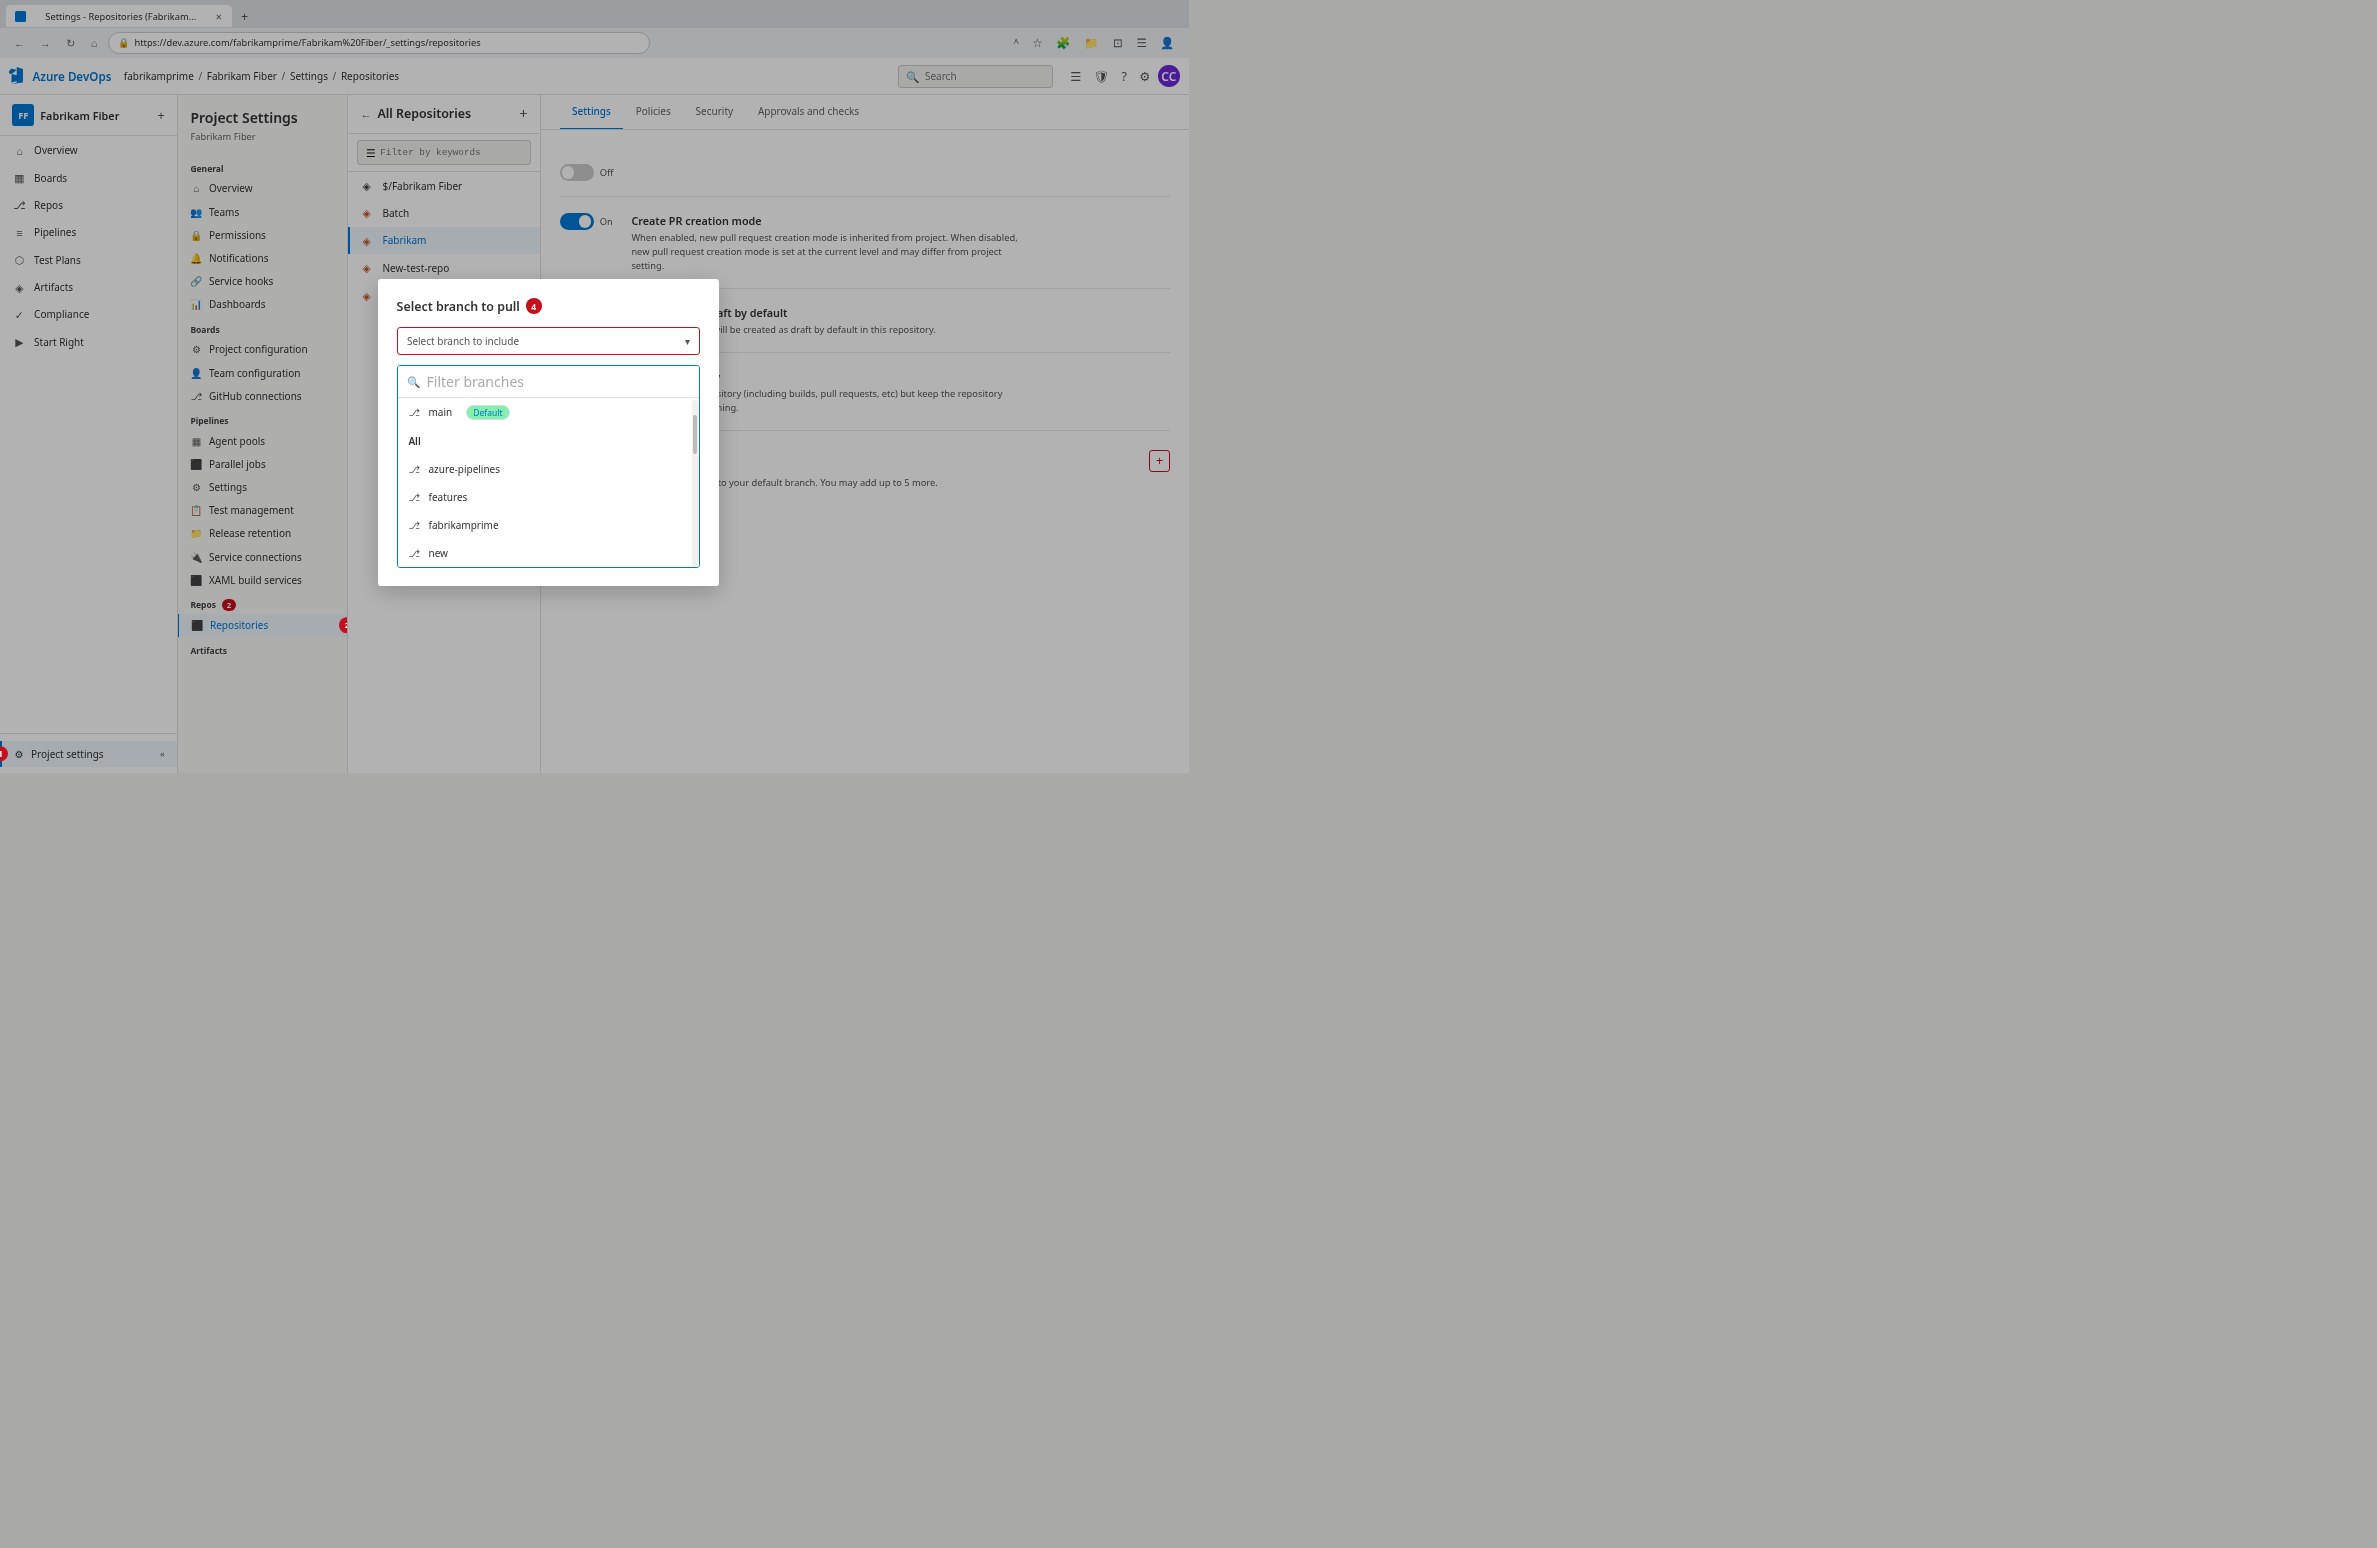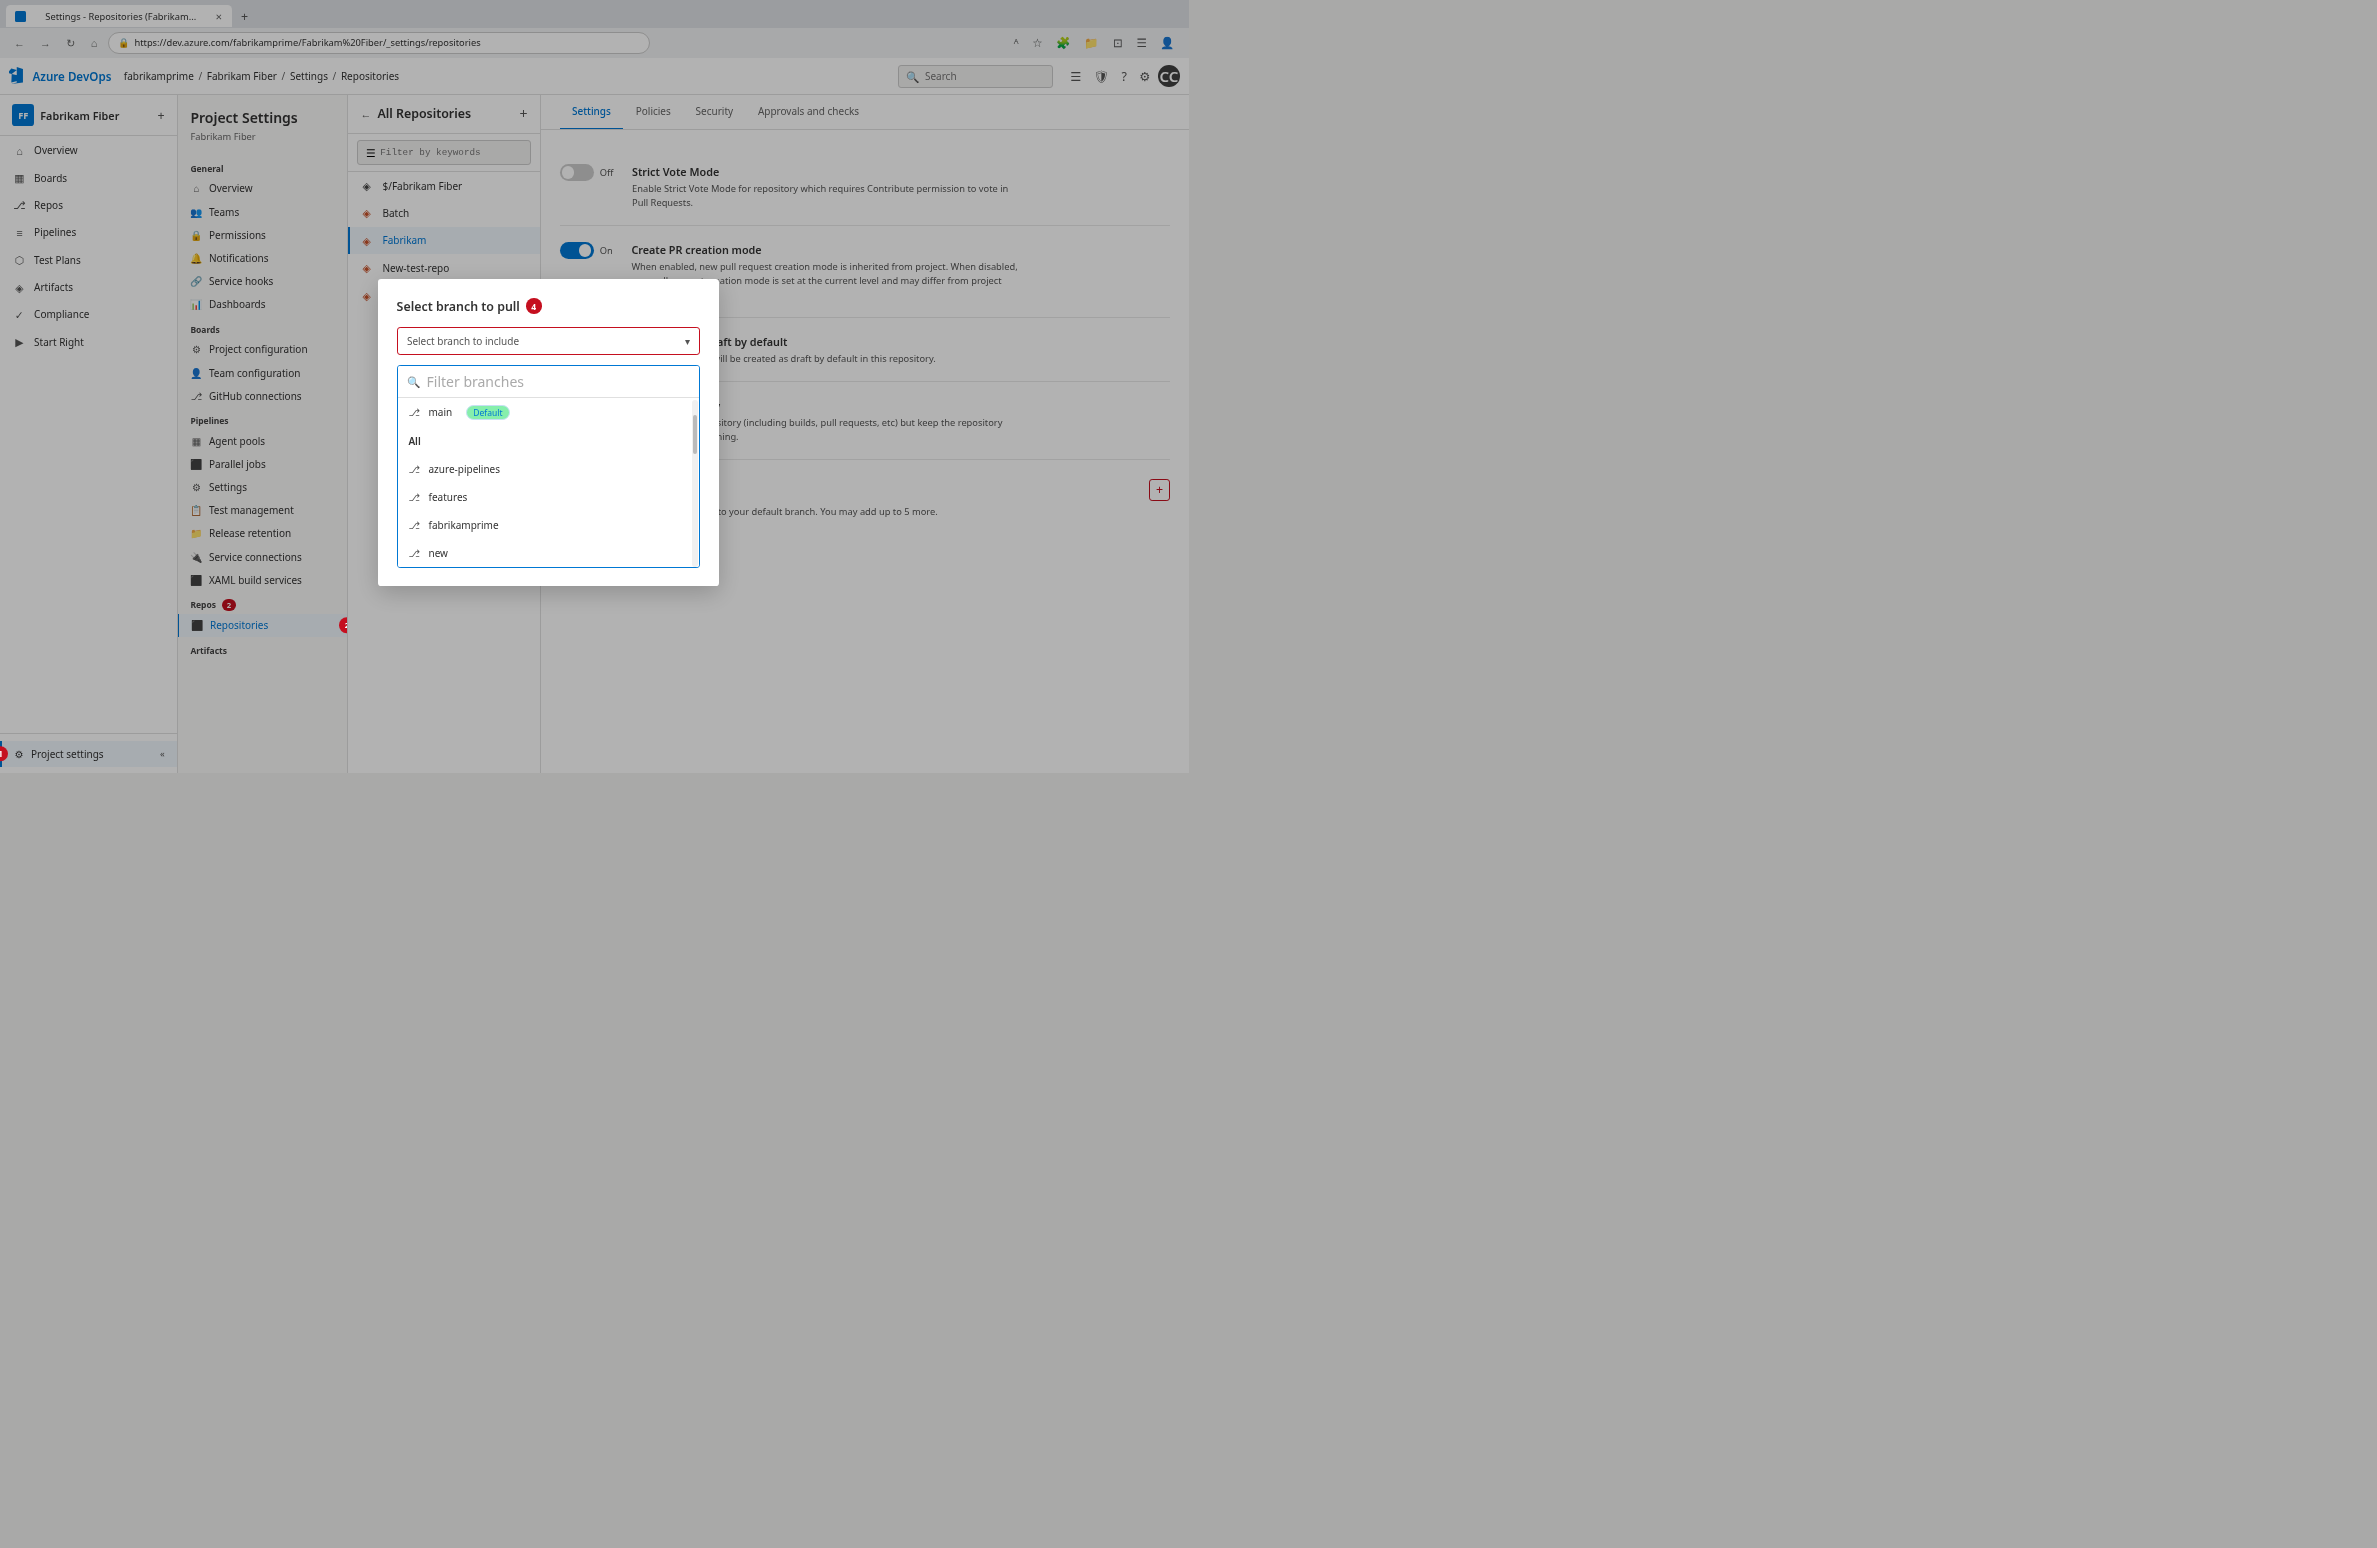--- a/index.html
+++ b/index.html
@@ -21,21 +21,21 @@
     .app-logo { display: flex; align-items: center; gap: 4.6px; }
     .app-logo-icon { width: 18.6px; height: 18.6px; }
     .app-logo-text { color: #0078d4; font-weight: 600; font-size: 11.6px; }
     .app-breadcrumb { display: flex; align-items: center; gap: 4.6px; font-size: 10px; color: #333; margin-left: 6.2px; }
     .app-breadcrumb span { color: #666; }
     .app-breadcrumb a { color: #333; text-decoration: none; }
     .app-search { margin-left: auto; display: flex; align-items: center; background: #f3f2f1; border: 0.8px solid #ccc; border-radius: 3.1px; padding: 3.1px 7.7px; gap: 4.6px; width: 155px; }
     .app-search input { border: none; background: none; outline: none; font-size: 10px; width: 100%; }
     .app-bar-icons { display: flex; gap: 3.1px; align-items: center; margin-left: 6.2px; }
     .app-bar-icon-btn { background: none; border: none; cursor: pointer; font-size: 12.4px; color: #555; padding: 3.1px 4.6px; border-radius: 50%; }
-    .app-avatar { width: 21.7px; height: 21.7px; border-radius: 50%; background: #404040; color: #fff; display: flex; align-items: center; justify-content: center; font-size: 15px; font-weight: 600; cursor: pointer; }
+    .app-avatar { width: 21.7px; height: 21.7px; border-radius: 50%; background: #6d28d9; color: #fff; display: flex; align-items: center; justify-content: center; font-size: 12px; font-weight: 600; cursor: pointer; }
 
     
     .main-layout { display: flex; height: calc(774px - 37px - 59px); }
 
     
     .left-sidebar { width: 178px; background: #fff; border-right: 0.8px solid #e0e0e0; display: flex; flex-direction: column; overflow-y: auto; }
     .sidebar-project { display: flex; align-items: center; gap: 6.2px; padding: 9.3px 12.4px; border-bottom: 0.8px solid #e0e0e0; }
     .sidebar-project-icon { width: 21.7px; height: 21.7px; background: #0078d4; border-radius: 3.1px; display: flex; align-items: center; justify-content: center; color: #fff; font-size: 9.3px; font-weight: 700; }
     .sidebar-project-name { font-weight: 600; font-size: 10.8px; color: #333; }
     .sidebar-project-add { margin-left: auto; cursor: pointer; color: #555; font-size: 12.4px; }
@@ -367,24 +367,20 @@
     <div class="content-body">
 
       <div class="toggle-row">
         <div class="toggle-group">
           <label class="toggle-switch">
             <input type="checkbox" style="">
             <span class="toggle-slider"></span>
           </label>
           <span class="toggle-status">Off</span>
         </div>
-        <div class="toggle-label">
-          <h3>Strict Vote Mode</h3>
-          <p>Enable Strict Vote Mode for repository which requires Contribute permission to vote in Pull Requests.</p>
-        </div>
       </div>
 
       <div class="toggle-row">
         <div class="toggle-group">
           <label class="toggle-switch">
             <input type="checkbox" checked="" style="">
             <span class="toggle-slider"></span>
           </label>
           <span class="toggle-status">On</span>
         </div>

